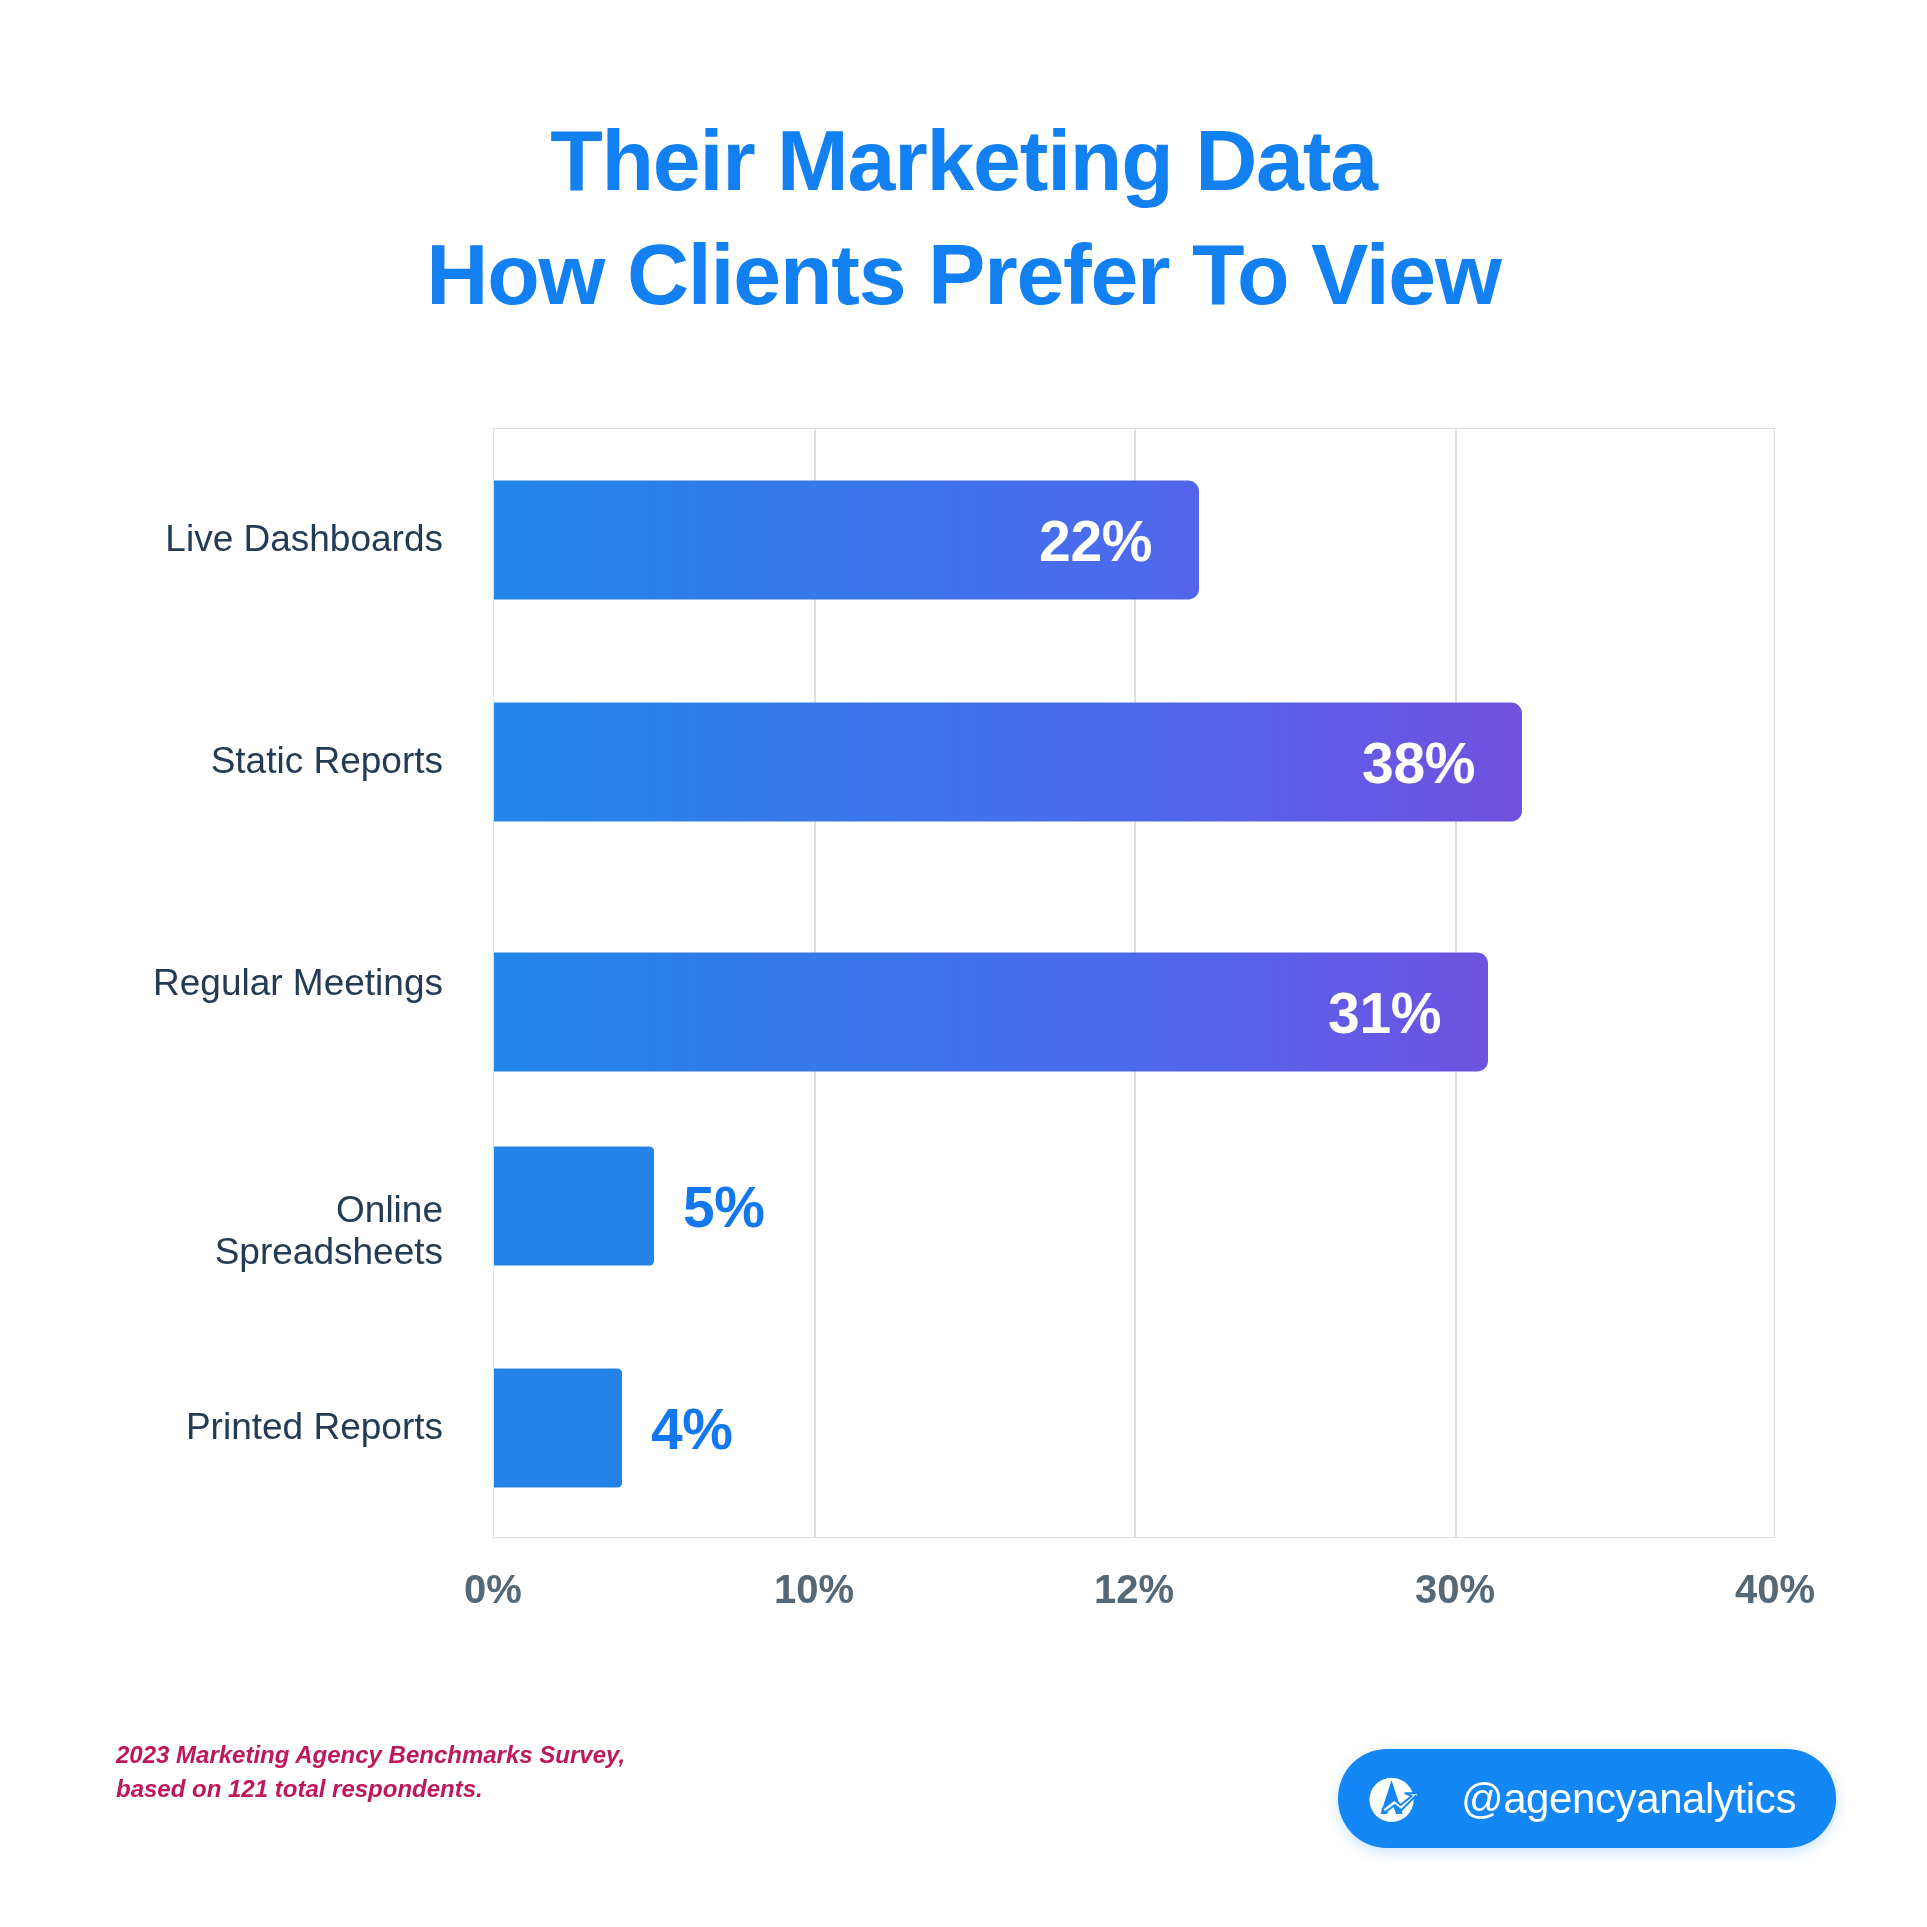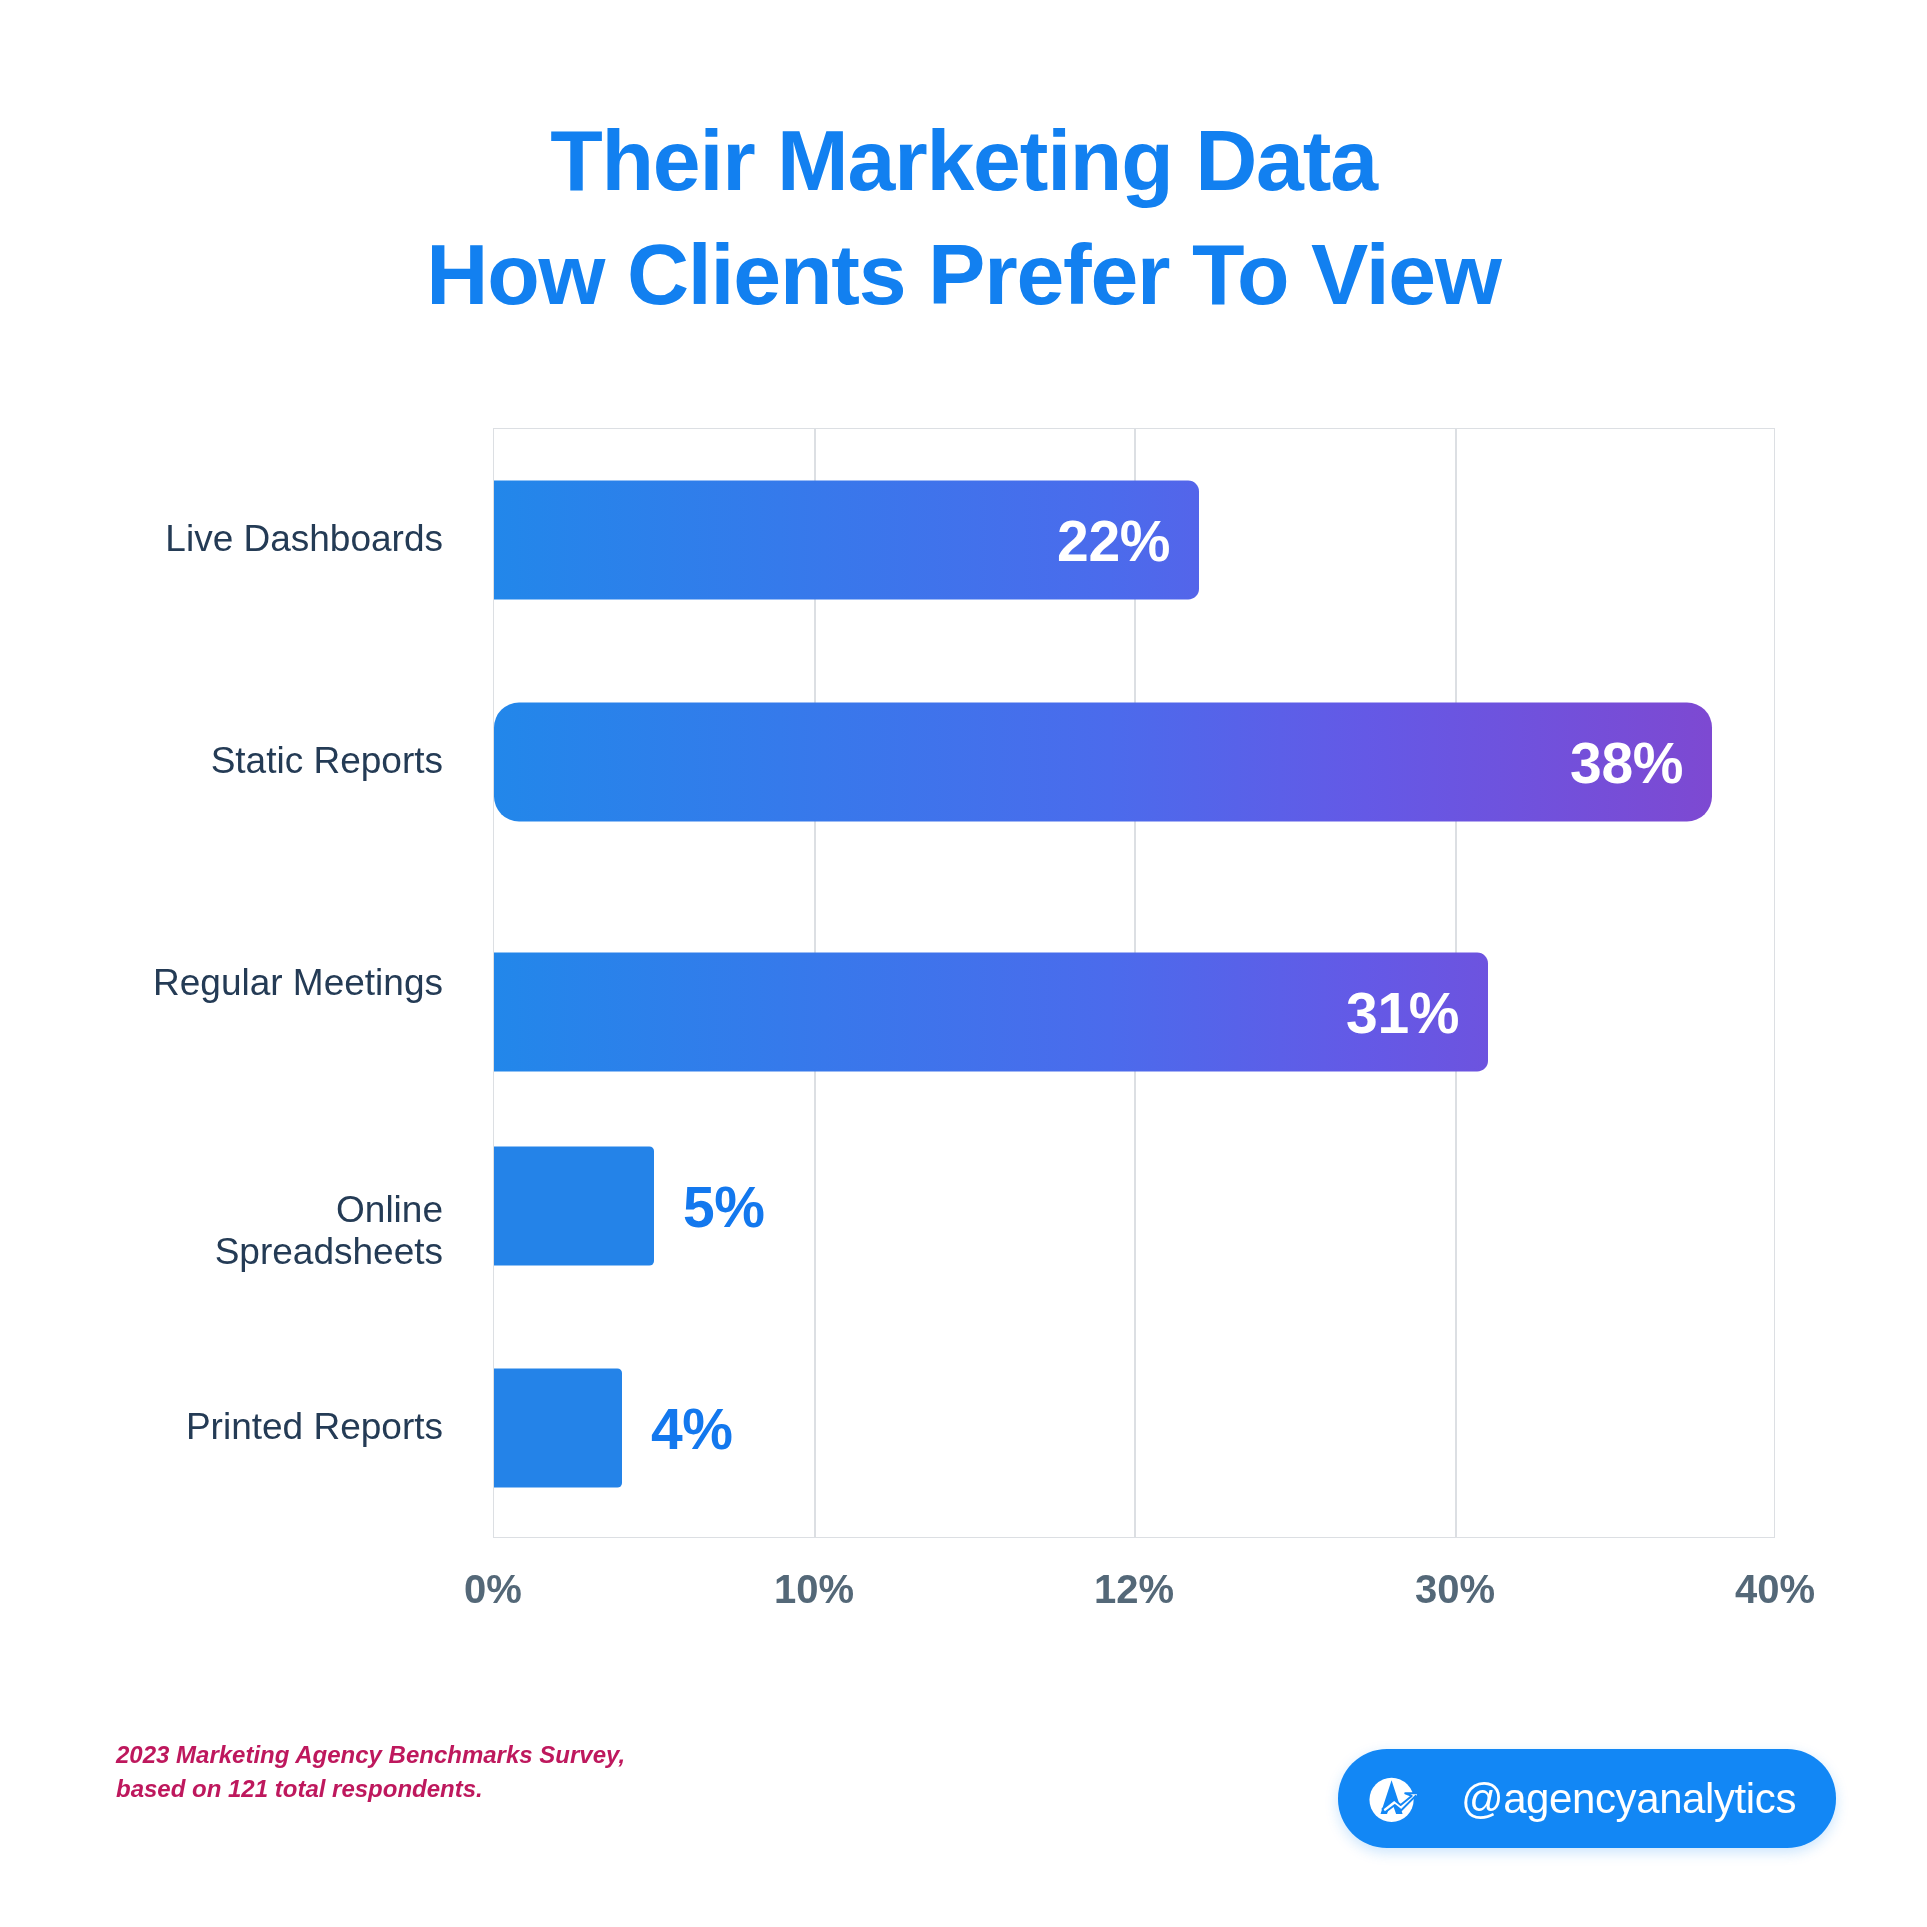--- a/index.html
+++ b/index.html
@@ -88,21 +88,21 @@
   }
   .bar.grad {
     background-image: linear-gradient(90deg, #2287EA 0%, #4B6BEC 48%, #6459E6 68%, #8246CE 100%);
   }
   .bar.solid { background: #2483E8; border-radius: 0 4.6px 4.6px 0; }
 
   .bar-value-inside {
     color: #ffffff;
     font-size: 57px;
     font-weight: bold;
-    padding-right: 29px;
+    padding-right: 47px;
     letter-spacing: -0.4px;
     white-space: nowrap;
   }
   .bar-value-outside {
     color: #1378EE;
     font-size: 57px;
     font-weight: bold;
     margin-left: 29px;
     letter-spacing: -0.4px;
     white-space: nowrap;
@@ -184,21 +184,21 @@
           <div class="gridline" style="left: 640px;"></div>
           <div class="gridline" style="left: 961px;"></div>
         </div>
       <div class="bars" id="bars">
           <div class="bar-row" style="top: 111px;">
             <div class="bar grad" style="width: 705px; background-size: 1282px 100%; background-repeat: no-repeat;">
               <span class="bar-value-inside">22%</span>
             </div>
           </div>
           <div class="bar-row" style="top: 333px;">
-            <div class="bar grad" style="width: 1218px; background-size: 1282px 100%; background-repeat: no-repeat; border-radius: 25px;">
+            <div class="bar grad" style="width: 1028px; background-size: 1282px 100%; background-repeat: no-repeat;">
               <span class="bar-value-inside">38%</span>
             </div>
           </div>
           <div class="bar-row" style="top: 555px; margin-top: 28px;">
             <div class="bar grad" style="width: 994px; background-size: 1282px 100%; background-repeat: no-repeat;">
               <span class="bar-value-inside">31%</span>
             </div>
           </div>
           <div class="bar-row" style="top: 777px;">
             <div class="bar solid" style="width: 160px;"></div>

